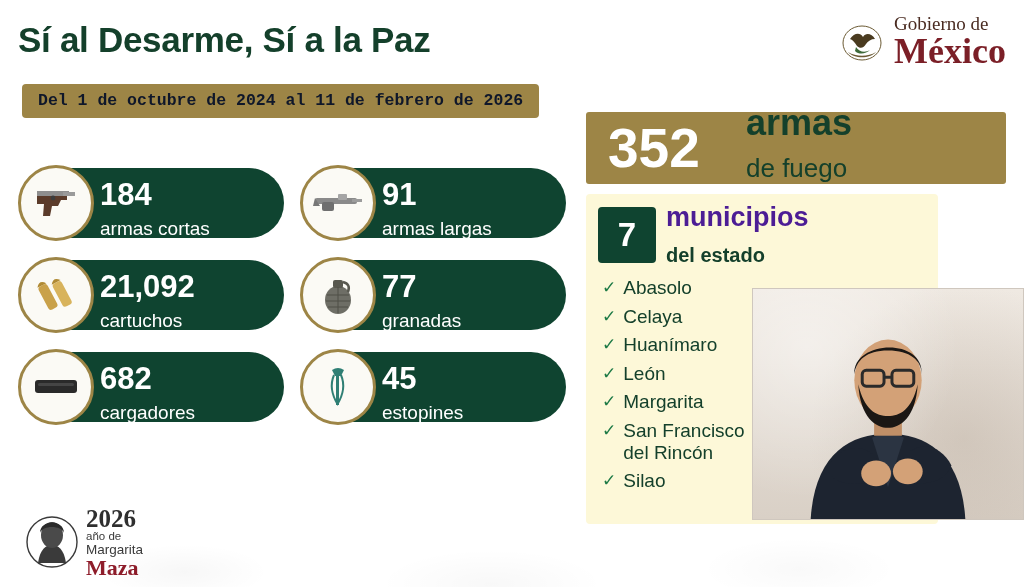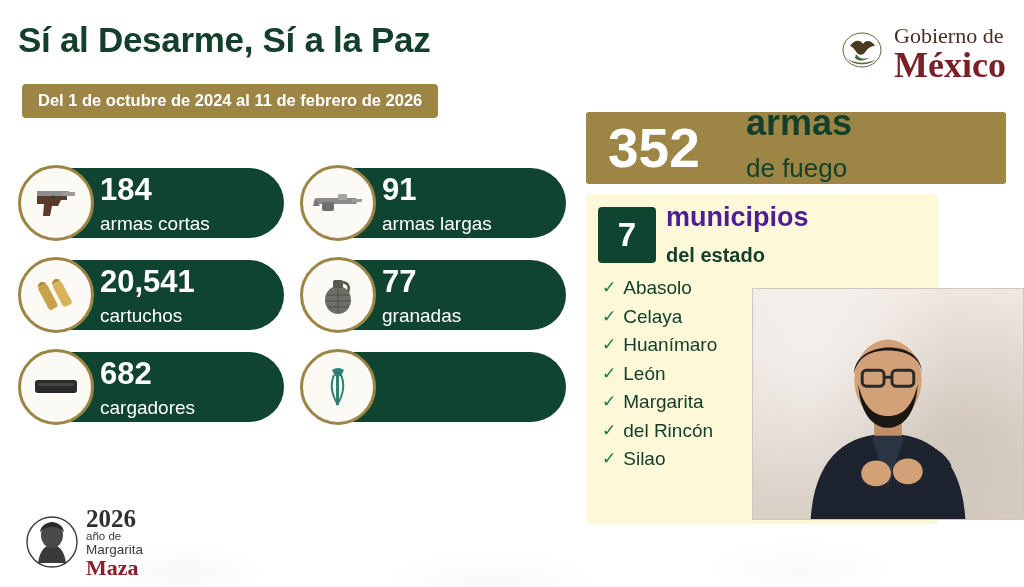--- a/index.html
+++ b/index.html
@@ -28,51 +28,52 @@
   
   .title {
     position: absolute; left: 18px; top: 20px;
     font-size: 35px; font-weight: bold;
     color: #14402b;
     letter-spacing: -0.3px;
   }
   .daterange {
     position: absolute; left: 22px; top: 84px;
     background: #9d8546;
-    color: #ffffff;
+    color: #0f172a;
     font-size: 16.5px; font-weight: bold;
     padding: 7px 16px 8px 16px;
     border-radius: 4px;
+    font-family: Liberation Mono, monospace;
   }
 
   
   .gob {
     position: absolute; right: 18px; top: 14px;
     display: flex; align-items: center; gap: 10px;
   }
   .gob-eagle { width: 44px; height: 46px; }
   .gob-text { line-height: 1.0; text-align: left; }
-  .gob-text .l1 { font-size: 22px; color: #4a2c22; font-family: "Liberation Serif", serif; margin-top: 11px; }
+  .gob-text .l1 { font-size: 19px; color: #4a2c22; font-family: "Liberation Serif", serif; }
   .gob-text .l2 { font-size: 36px; color: #7b1f27; font-weight: bold; font-family: "Liberation Serif", serif; }
 
   
   .stats {
     position: absolute; left: 22px; top: 168px;
     width: 545px;
     display: grid;
     grid-template-columns: 262px 262px;
     grid-column-gap: 20px;
     grid-row-gap: 22px;
   }
   .pill {
     position: relative;
     height: 70px;
     background: #0f4430;
     border-radius: 36px;
-    display: flex; align-items: center;
+    display: flex; align-items: flex-end;
     padding-left: 78px;
   }
   .pill .circle {
     position: absolute; left: -4px; top: -3px;
     width: 76px; height: 76px;
     border-radius: 50%;
     background: #fbfaf5;
     border: 3px solid #9d8546;
     display: flex; align-items: center; justify-content: center;
   }
@@ -222,21 +223,21 @@
         <svg width="44" height="40" viewBox="0 0 44 40">
           <g transform="rotate(-28 22 20)">
             <rect x="9" y="5" width="10" height="26" rx="3" fill="#c9a14a"></rect>
             <path d="M9 5 q5 -7 10 0 z" fill="#b08a34"></path>
             <rect x="23" y="9" width="10" height="26" rx="3" fill="#d8b35c"></rect>
             <path d="M23 9 q5 -7 10 0 z" fill="#b08a34"></path>
           </g>
         </svg>
       </div>
       <div class="txt">
-        <span class="num">20,541</span>
+        <span class="num">21,092</span>
         <span class="lbl">cartuchos</span>
       </div>
     </div>
 
     <div class="pill">
       <div class="circle">
         <svg width="40" height="44" viewBox="0 0 40 44">
           <ellipse cx="20" cy="27" rx="13" ry="14" fill="#6e6e66"></ellipse>
           <rect x="15" y="7" width="10" height="8" rx="2" fill="#58584f"></rect>
           <path d="M25 9 q8 2 5 10" stroke="#58584f" stroke-width="2.5" fill="none"></path>
@@ -269,20 +270,24 @@
 
     <div class="pill">
       <div class="circle">
         <svg width="34" height="46" viewBox="0 0 34 46">
           <path d="M11 6 q6 -4 12 0 l-3 6 h-6 z" fill="#2f7f74"></path>
           <rect x="15" y="11" width="3" height="30" fill="#2f7f74"></rect>
           <path d="M13 11 q-6 14 4 30" stroke="#2f7f74" stroke-width="2" fill="none"></path>
           <path d="M20 11 q6 14 -4 30" stroke="#2f7f74" stroke-width="2" fill="none"></path>
         </svg>
       </div>
+      <div class="txt">
+        <span class="num">45</span>
+        <span class="lbl">estopines</span>
+      </div>
     </div>
 
   </div>
 
   <div class="right">
     <div class="armas-bar">
       <span class="big">352</span>
       <div class="armas-words">
         <div class="w1">armas</div>
         <div class="w2">de fuego</div>
@@ -315,20 +320,21 @@
           <span class="check">✓</span>
           <span>León</span>
         </li>
         <li>
           <span class="check">✓</span>
           <span>Margarita</span>
         </li>
         <li>
           <span class="check">✓</span>
           <span>
+            <span class="sub">San Francisco</span>
             <span class="sub">del Rincón</span>
           </span>
         </li>
         <li>
           <span class="check">✓</span>
           <span>Silao</span>
         </li>
       </ul>
     </div>
   </div>

